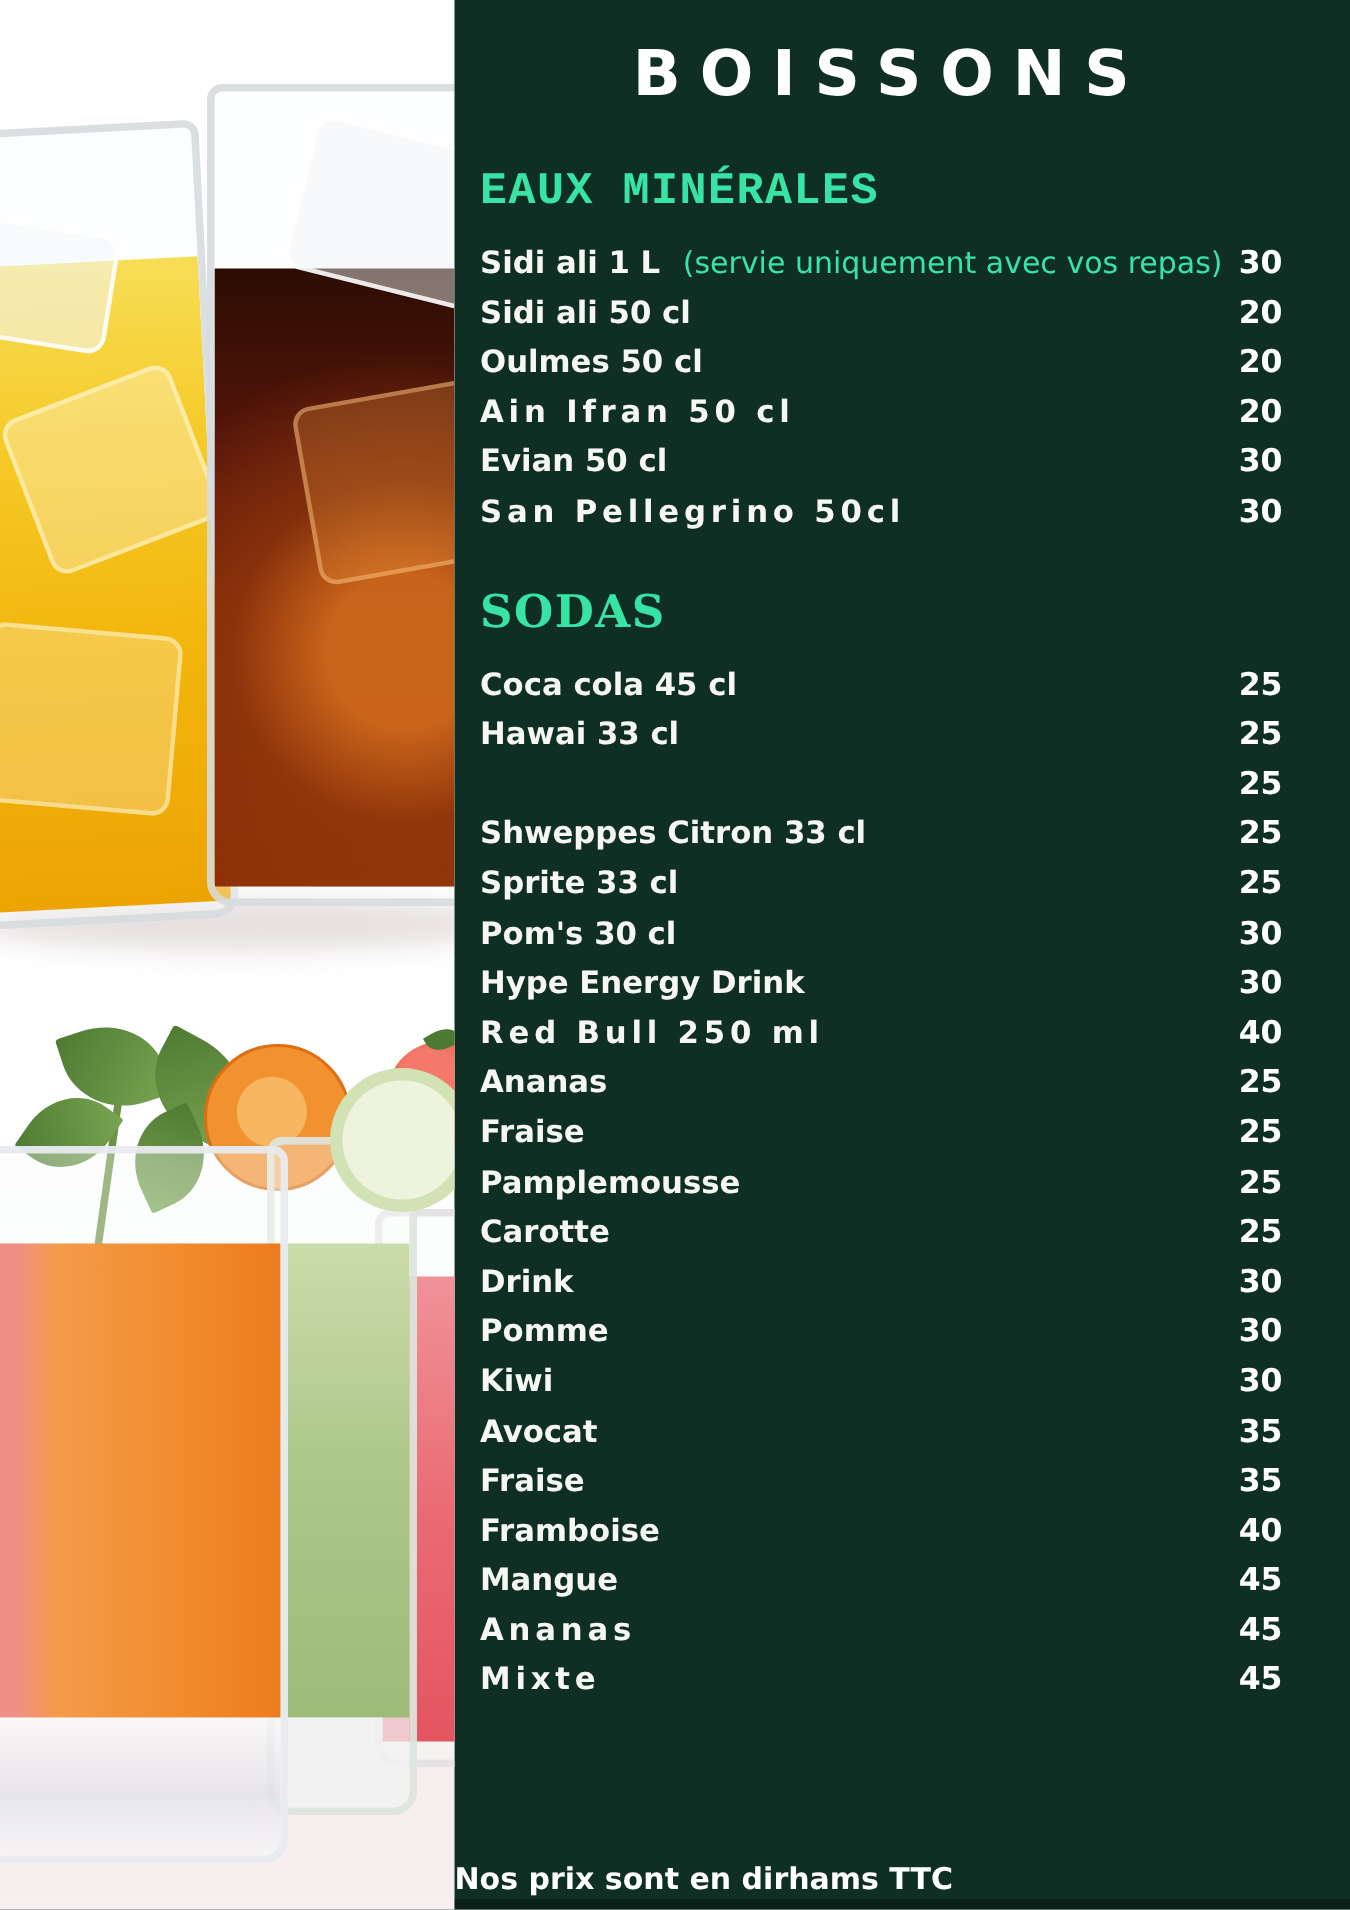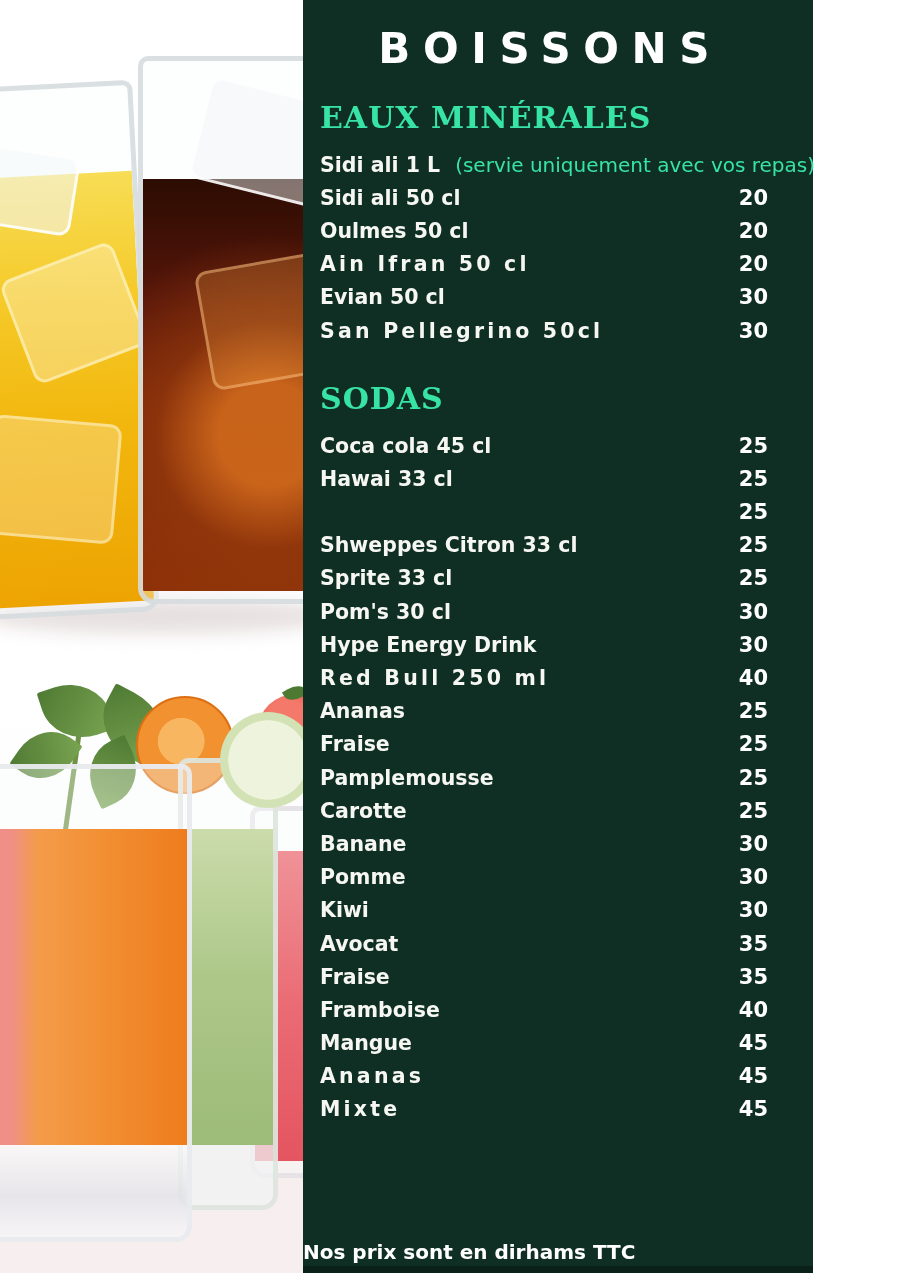--- a/index.html
+++ b/index.html
@@ -67,30 +67,30 @@
     background:linear-gradient(180deg,rgba(255,255,255,.35),rgba(222,222,228,.65) 55%,rgba(245,245,248,.5));}
   .glass-green{left:178px;top:98px;width:100px;height:452px;z-index:3;border-color:rgba(222,228,222,.9);}
   .glass-green .liquid{top:66px;bottom:60px;
     background:linear-gradient(180deg,#cbdcab 0%,#aec88a 45%,#9dbb79 100%);}
   .glass-green .base{position:absolute;left:0;right:0;bottom:0;height:60px;background:rgba(240,242,244,.6);}
   .glass-red{left:250px;top:146px;width:74px;height:372px;z-index:2;border-color:rgba(228,225,228,.9);}
   .glass-red .liquid{top:40px;bottom:12px;
     background:linear-gradient(180deg,#f09298 0%,#ea6b74 50%,#e45560 100%);}
 
   
-  .menu{position:absolute;left:303px;top:0;width:510px;height:1273px;
+  .menu{position:absolute;left:303px;top:0;width:597px;height:1273px;
     background:var(--panel-bg);padding:0 45px 0 17px;}
   .menu::after{content:"";position:absolute;left:0;right:0;bottom:0;height:7px;background:rgba(0,0,0,.28);}
 
   .title{margin-top:24px;text-align:center;color:#ffffff;
     font-size:42px;font-weight:800;letter-spacing:.30em;text-indent:.30em;}
 
   .heading{font-family:"DejaVu Serif","Liberation Serif",serif;font-weight:700;
     color:var(--accent);font-size:30px;letter-spacing:1px;margin:34px 0 13px;}
-  .section:first-child .heading{margin-top:27px;}
+  .section:first-child .heading{margin-top:38px;font-family:Liberation Mono, monospace;}
   .heading.wide{letter-spacing:7px;}
 
   .row{display:flex;align-items:center;height:33.2px;}
   .name{font-size:20.5px;font-weight:700;color:var(--item-text);white-space:nowrap;}
   .name.tracked{letter-spacing:3.2px;}
   .note{font-size:20px;font-weight:400;color:var(--accent);margin-left:15px;white-space:nowrap;}
   .price{margin-left:auto;font-size:21px;font-weight:700;color:var(--price-text);}
 
   .footer{position:absolute;left:0;right:0;bottom:9px;text-align:left;
     color:#ffffff;font-size:20px;font-weight:700;}
@@ -253,21 +253,21 @@
     <span class="price">25</span>
   </div>
 
   <div class="row">
     <span class="name">Carotte</span>
 
     <span class="price">25</span>
   </div>
 
   <div class="row">
-    <span class="name">Banane</span>
+    <span class="name">Drink</span>
 
     <span class="price">30</span>
   </div>
 
   <div class="row">
     <span class="name">Pomme</span>
 
     <span class="price">30</span>
   </div>
 

